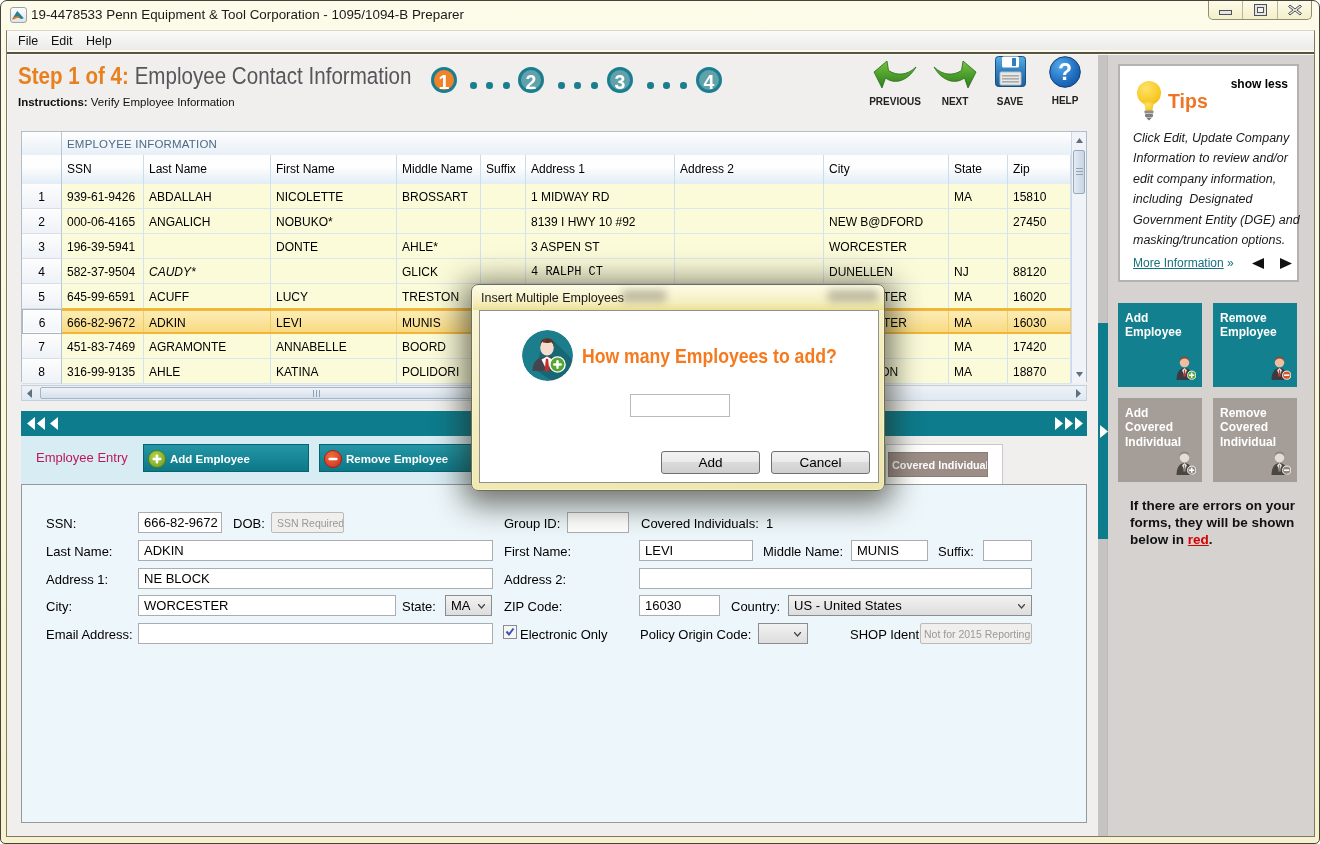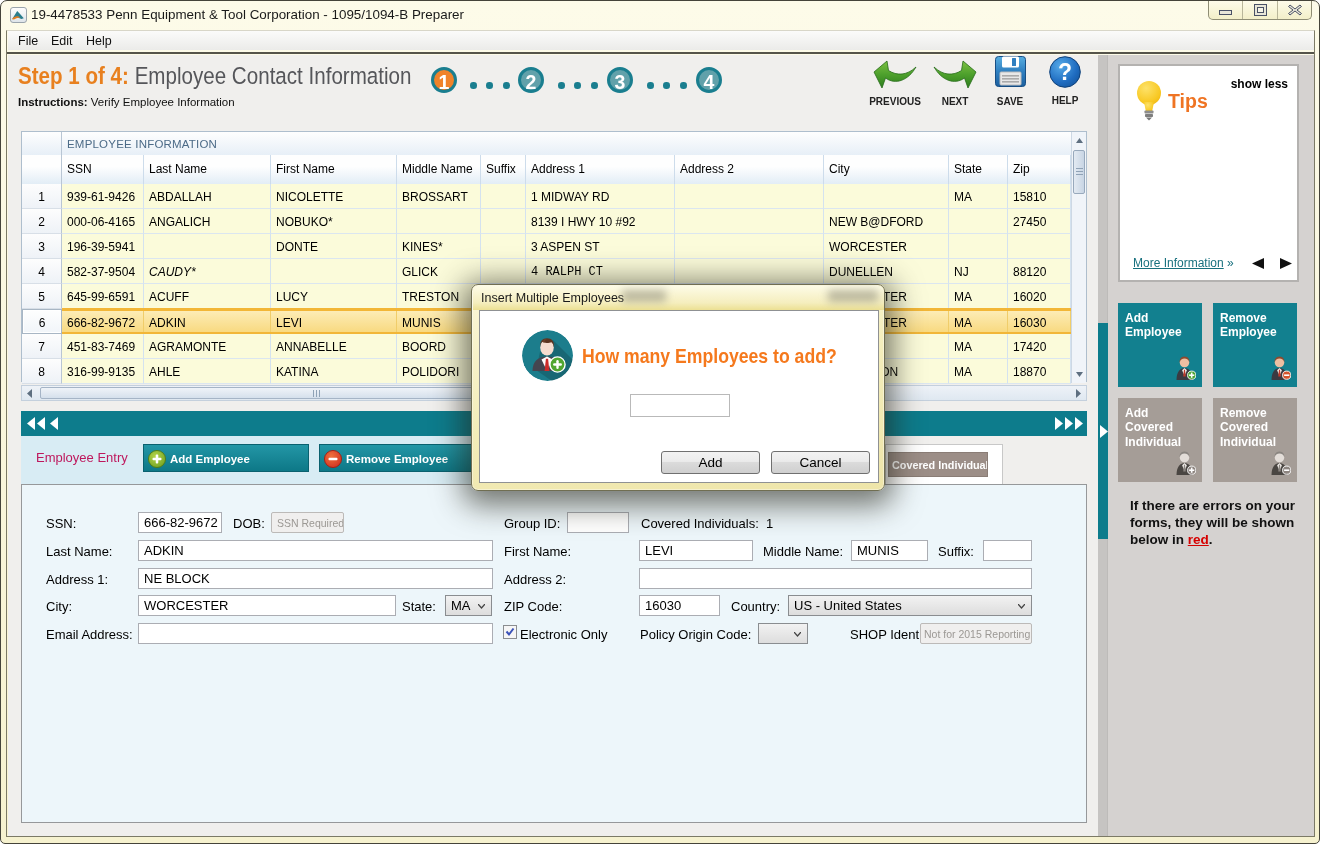--- a/index.html
+++ b/index.html
@@ -256,21 +256,21 @@
       <div class="cell" style="left:459px; top:77px; width:45px;"></div>
       <div class="cell" style="left:504px; top:77px; width:149px;">8139 I HWY 10 #92</div>
       <div class="cell" style="left:653px; top:77px; width:149px;"></div>
       <div class="cell" style="left:802px; top:77px; width:125px;">NEW B@DFORD</div>
       <div class="cell" style="left:927px; top:77px; width:59px;"></div>
       <div class="cell" style="left:986px; top:77px; width:63px;">27450</div>
       <div class="rownum" style="left:0; top:102px;">3</div>
       <div class="cell" style="left:40px; top:102px; width:82px;">196-39-5941</div>
       <div class="cell" style="left:122px; top:102px; width:127px;"></div>
       <div class="cell" style="left:249px; top:102px; width:126px;">DONTE</div>
-      <div class="cell" style="left:375px; top:102px; width:84px;">KINES*</div>
+      <div class="cell" style="left:375px; top:102px; width:84px;">AHLE*</div>
       <div class="cell" style="left:459px; top:102px; width:45px;"></div>
       <div class="cell" style="left:504px; top:102px; width:149px;">3 ASPEN ST</div>
       <div class="cell" style="left:653px; top:102px; width:149px;"></div>
       <div class="cell" style="left:802px; top:102px; width:125px;">WORCESTER</div>
       <div class="cell" style="left:927px; top:102px; width:59px;"></div>
       <div class="cell" style="left:986px; top:102px; width:63px;"></div>
       <div class="rownum" style="left:0; top:127px;">4</div>
       <div class="cell" style="left:40px; top:127px; width:82px;">582-37-9504</div>
       <div class="cell" style="left:122px; top:127px; width:127px;font-style:italic;">CAUDY*</div>
       <div class="cell" style="left:249px; top:127px; width:126px;"></div>
@@ -474,20 +474,21 @@
             </radialGradient>
           </defs>
         <circle cx="13" cy="13" r="12" fill="url(#gbulb)"></circle>
         <path d="M8 22 L18 22 L16 32 L10 32 Z" fill="url(#gbulb)"></path>
         <rect x="8.5" y="30.5" width="9" height="3" rx="0.8" fill="#8c8c8c"></rect>
         <rect x="9" y="34" width="8" height="3" rx="0.8" fill="#7e7e7e"></rect>
         <path d="M10 37.5 L16 37.5 L13 40.5 Z" fill="#767676"></path>
       </svg>
       <div style="position:absolute; left:48px; top:24px; font-size:19.5px; font-weight:bold; color:#ef7423;">Tips</div>
       <div style="position:absolute; right:9px; top:11px; font-size:12px; font-weight:bold; color:#000;">show less</div>
+      <div style="position:absolute; left:13px; top:62px; width:174px; font-size:12.5px; font-style:italic; color:#1a1a1a; line-height:20.4px; white-space:nowrap;">Click Edit, Update Company<br>Information to review and/or<br>edit company information,<br>including&nbsp; Designated<br>Government Entity (DGE) and<br>masking/truncation options.</div>
       <div style="position:absolute; left:13px; top:190px; font-size:12px; color:#17707e;"><span style="text-decoration:underline;">More Information</span> »</div>
       <svg style="position:absolute; left:130px; top:192px;" width="44" height="11">
         <path d="M14 0 L14 11 L2 5.5 Z" fill="#111"></path>
         <path d="M30 0 L30 11 L42 5.5 Z" fill="#111"></path>
       </svg>
     </div>
     <div class="sbtn teal" style="left:10px; top:248px;">Add<br>Employee
       <svg style="position:absolute; right:6px; bottom:7px;" width="21" height="25" viewBox="0 0 21 25">
           <circle cx="9.5" cy="7.5" r="4.8" fill="#edbfa2"></circle>
           <path d="M9.5 1.6 C5.6 1.6 4.2 5 4.8 7.6 C5.2 4.6 7 3.6 9.5 3.6 C12 3.6 13.8 4.6 14.2 7.6 C14.8 5 13.4 1.6 9.5 1.6 Z" fill="#8c4a2f"></path>

